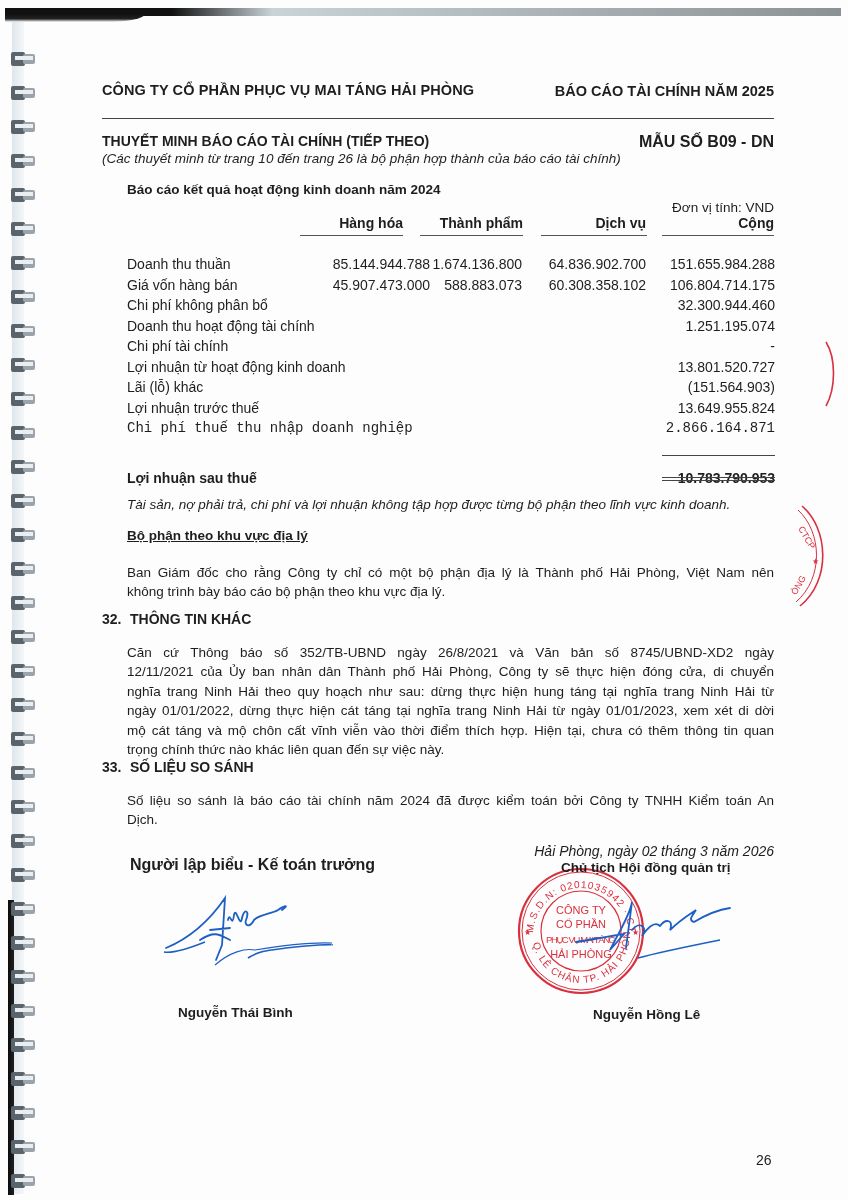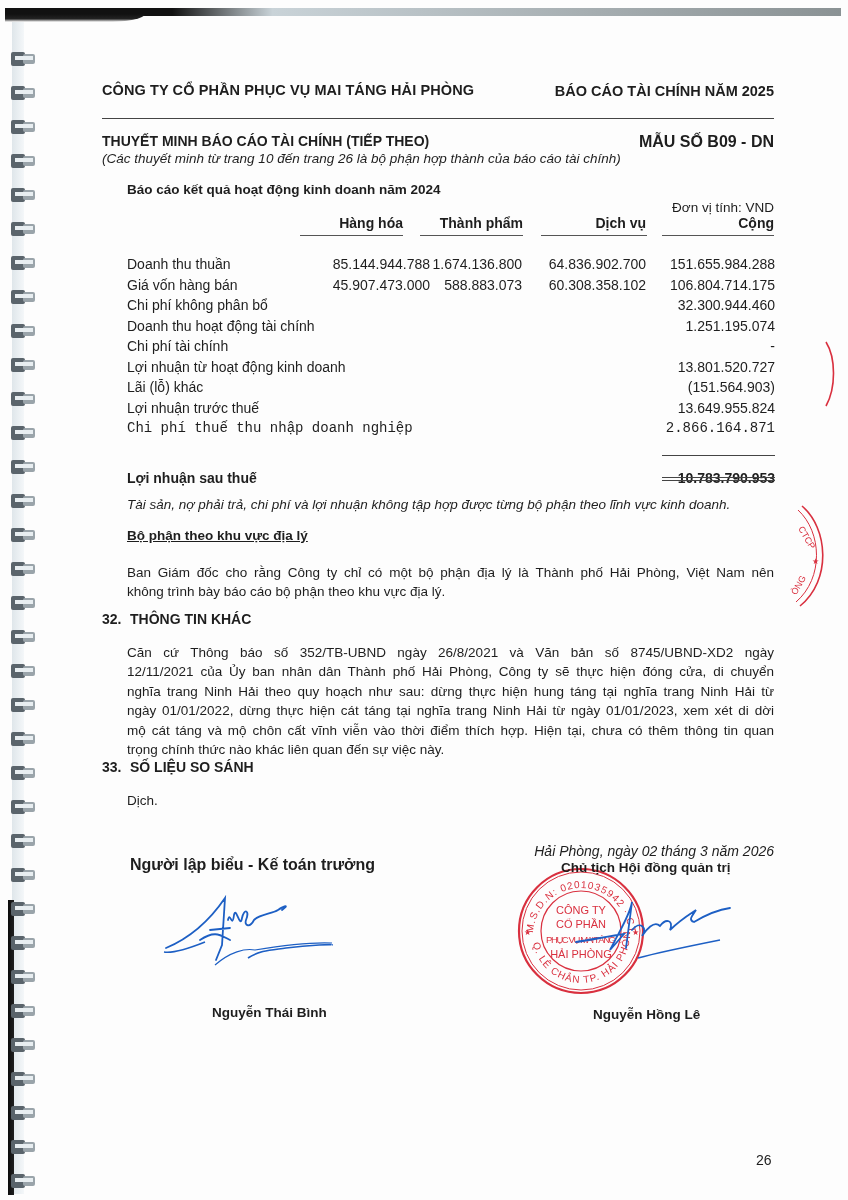--- a/index.html
+++ b/index.html
@@ -67,21 +67,21 @@
   .para { position: absolute; left: 127px; width: 647px; font-size: 13.5px; line-height: 19.4px; text-align: justify; }
   .para .ln { display: block; text-align: justify; text-align-last: justify; }
   .para .ln.last { text-align-last: left; }
 
   .num-head { position: absolute; left: 102px; font-weight: bold; font-size: 14px; }
   .num-head .n { display: inline-block; width: 28px; }
 
   .date-line { position: absolute; right: 74px; top: 843px; font-style: italic; font-size: 14px; }
   .sig-role-left { position: absolute; left: 130px; top: 856px; font-weight: bold; font-size: 16px; }
   .sig-role-right { position: absolute; left: 561px; top: 860px; font-weight: bold; font-size: 13.5px; text-align: center; }
-  .sig-name-left { position: absolute; left: 178px; top: 1005px; font-weight: bold; font-size: 13.5px; margin-left: 34px; }
+  .sig-name-left { position: absolute; left: 178px; top: 1005px; font-weight: bold; font-size: 13.5px; }
   .sig-name-right { position: absolute; left: 593px; top: 1007px; font-weight: bold; font-size: 13.5px; }
 
   .page-no { position: absolute; left: 756px; top: 1152px; font-size: 14px; }
 
   svg { position: absolute; overflow: visible; }
 </style>
 </head>
 <body>
 
 <div class="topbar"></div>
@@ -351,20 +351,21 @@
     <span class="ln">nghĩa trang Ninh Hải theo quy hoạch như sau: dừng thực hiện hung táng tại nghĩa trang Ninh Hải từ</span>
     <span class="ln">ngày 01/01/2022, dừng thực hiện cát táng tại nghĩa trang Ninh Hải từ ngày 01/01/2023, xem xét di dời</span>
     <span class="ln">mộ cát táng và mộ chôn cất vĩnh viễn vào thời điểm thích hợp. Hiện tại, chưa có thêm thông tin quan</span>
     <span class="ln last">trọng chính thức nào khác liên quan đến sự việc này.</span>
   </div>
 
   <div class="num-head" style="top:759px;">
     <span class="n">33.</span><span>SỐ LIỆU SO SÁNH</span>
   </div>
   <div class="para" style="top:791px;">
+    <span class="ln">Số liệu so sánh là báo cáo tài chính năm 2024 đã được kiểm toán bởi Công ty TNHH Kiểm toán An</span>
     <span class="ln last">Dịch.</span>
   </div>
 
   <div class="date-line">Hải Phòng, ngày 02 tháng 3 năm 2026</div>
   <div class="sig-role-left">Người lập biểu - Kế toán trưởng</div>
 
   <svg style="left:516px;top:866px;" width="130" height="130" viewBox="0 0 130 130">
     <defs>
       <path id="sealTop" d="M 17 70 A 48 48 0 0 1 113 70"></path>
       <path id="sealBot" d="M 16 68 A 49 49 0 0 0 114 68"></path>

